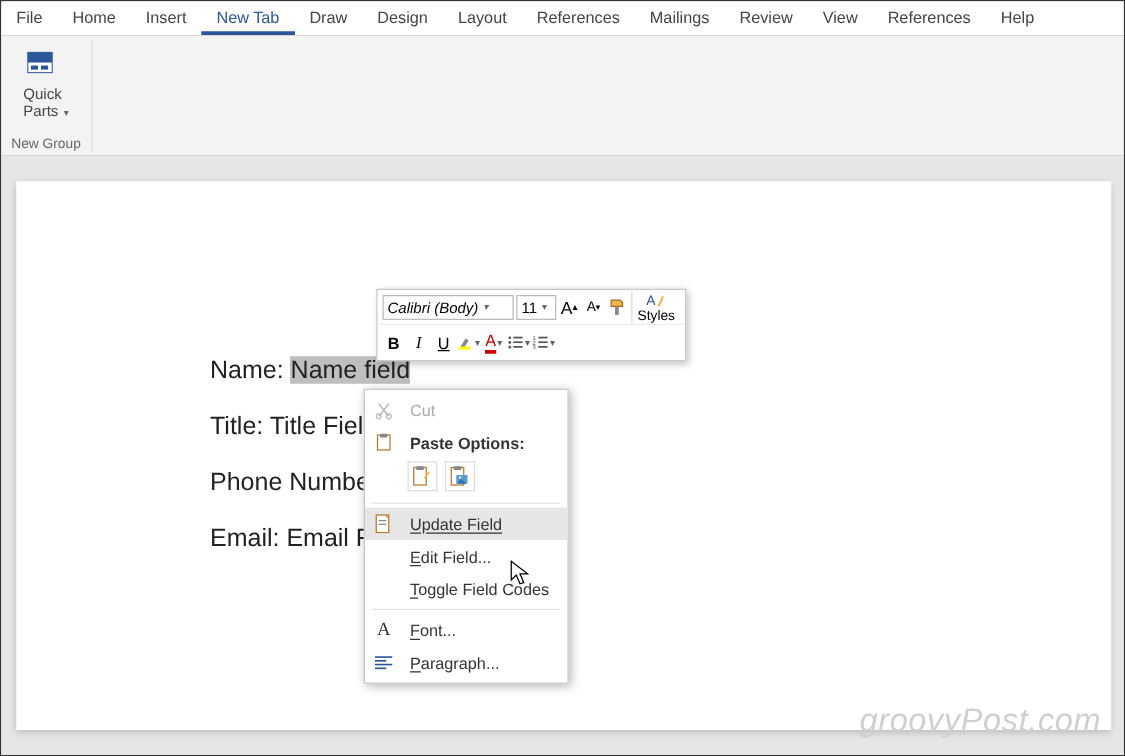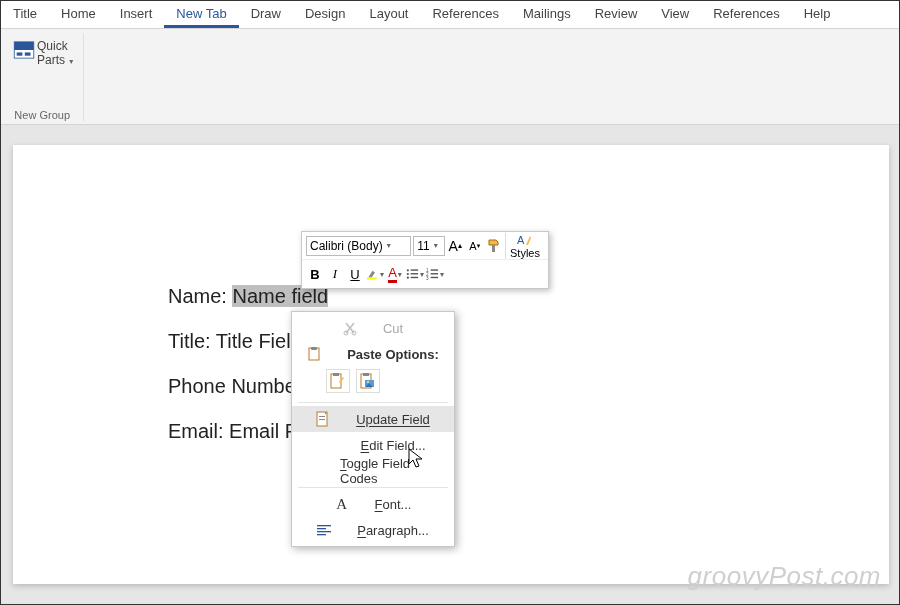--- a/index.html
+++ b/index.html
@@ -2,57 +2,57 @@
 <html><head>
 <meta charset="utf-8">
 <style>
   * { box-sizing: border-box; margin: 0; padding: 0; font-family: "Segoe UI", Arial, sans-serif; }
   body { width: 900px; height: 605px; background: #fff; overflow: hidden; position: relative; border: 1px solid #333; }
   .ribbon-tabs { display: flex; background: #fff; height: 28px; border-bottom: 1px solid #d4d4d4; font-size: 13px; }
   .ribbon-tabs .tab { padding: 5px 12px; cursor: pointer; color: #444; }
   .ribbon-tabs .tab.active { border-bottom: 3px solid #2b579a; color: #2b579a; font-weight: 500; }
   .ribbon { background: #f3f3f3; height: 96px; border-bottom: 1px solid #d4d4d4; padding: 4px 8px; }
   .ribbon-group { display: inline-flex; flex-direction: column; align-items: center; border-right: 1px solid #e0e0e0; padding: 2px 8px 0 0; height: 88px; }
-  .ribbon-btn { display: flex; flex-direction: row; align-items: center; font-size: 12px; color: #444; cursor: pointer; padding: 2px; }
+  .ribbon-btn { display: flex; flex-direction: column; font-size: 12px; color: #444; cursor: pointer; padding: 2px; }
   .ribbon-btn svg { width: 26px; height: 26px; margin-bottom: 2px; }
   .ribbon-group-label { font-size: 11px; color: #666; margin-top: auto; }
   .doc-area { background: #e6e6e6; height: calc(100% - 124px); padding: 20px 12px; position: relative; }
   .page { background: #fff; width: 876px; height: 100%; box-shadow: 0 2px 6px rgba(0,0,0,0.2); padding: 140px 0 0 155px; position: relative; }
   .doc-line { font-size: 20px; color: #222; margin-bottom: 22px; }
   .doc-line .sel { background: #bfbfbf; }
 
   .mini-toolbar { position: absolute; left: 300px; top: 230px; background: #fff; border: 1px solid #c8c8c8; box-shadow: 2px 2px 6px rgba(0,0,0,0.25); width: 248px; }
   .mini-row { display: flex; align-items: center; height: 28px; padding: 2px 4px; border-bottom: 1px solid #eee; gap: 2px; }
   .mini-row:last-child { border-bottom: none; }
   .font-sel { border: 1px solid #bbb; font-size: 12px; padding: 2px 3px; background: #fff; display: flex; align-items: center; gap: 3px; }
-  .font-sel.name { width: 108px; }
+  .font-sel.name { width: 108px; font-style: italic; }
   .font-sel.size { width: 32px; }
   .mini-ico { width: 18px; height: 18px; display: inline-flex; align-items: center; justify-content: center; font-size: 13px; cursor: pointer; }
   .dd { font-size: 8px; color: #666; margin-left: 1px; }
   .styles-btn { font-size: 11px; display: flex; flex-direction: column; align-items: center; padding: 0 4px; border-left: 1px solid #ddd; margin-left: auto; }
 
   .ctx-menu { position: absolute; left: 290px; top: 310px; background: #fff; border: 1px solid #c8c8c8; box-shadow: 2px 2px 8px rgba(0,0,0,0.3); width: 164px; padding: 3px 0; font-size: 13px; }
-  .ctx-item { display: flex; align-items: center; padding: 4px 8px 4px 6px; gap: 24px; color: #333; cursor: pointer; height: 26px; justify-content: center; }
+  .ctx-item { display: flex; align-items: center; padding: 4px 8px 4px 6px; gap: 12px; color: #333; cursor: pointer; height: 26px; }
   .ctx-item.disabled { color: #aaa; cursor: default; }
   .ctx-item.hover { background: #e6e6e6; }
   .ctx-item.head { font-weight: 600; color: #333; }
   .ctx-ico { width: 18px; height: 18px; display: inline-flex; align-items: center; justify-content: center; flex-shrink: 0; }
   .ctx-sep { height: 1px; background: #e4e4e4; margin: 3px 6px; }
   .ctx-paste-row { display: flex; gap: 6px; padding: 2px 0 6px 34px; }
   .paste-opt { width: 24px; height: 24px; border: 1px solid #ddd; display: flex; align-items: center; justify-content: center; cursor: pointer; }
   .cursor-ptr { position: absolute; left: 407px; top: 447px; pointer-events:none; }
   .ul { text-decoration: underline; text-underline-offset: 2px; }
 
   .watermark { position: absolute; right: 18px; bottom: 12px; font-family: Liberation Sans, sans-serif; font-size: 26px; color: #cfcfcf; font-style: italic; letter-spacing: 0.5px; margin-left: 43px; }
 </style>
 </head>
 <body>
 
 <div class="ribbon-tabs">
-  <div class="tab">Title</div>
+  <div class="tab">File</div>
   <div class="tab">Home</div>
   <div class="tab">Insert</div>
   <div class="tab active">New Tab</div>
   <div class="tab">Draw</div>
   <div class="tab">Design</div>
   <div class="tab">Layout</div>
   <div class="tab">References</div>
   <div class="tab">Mailings</div>
   <div class="tab">Review</div>
   <div class="tab">View</div>

